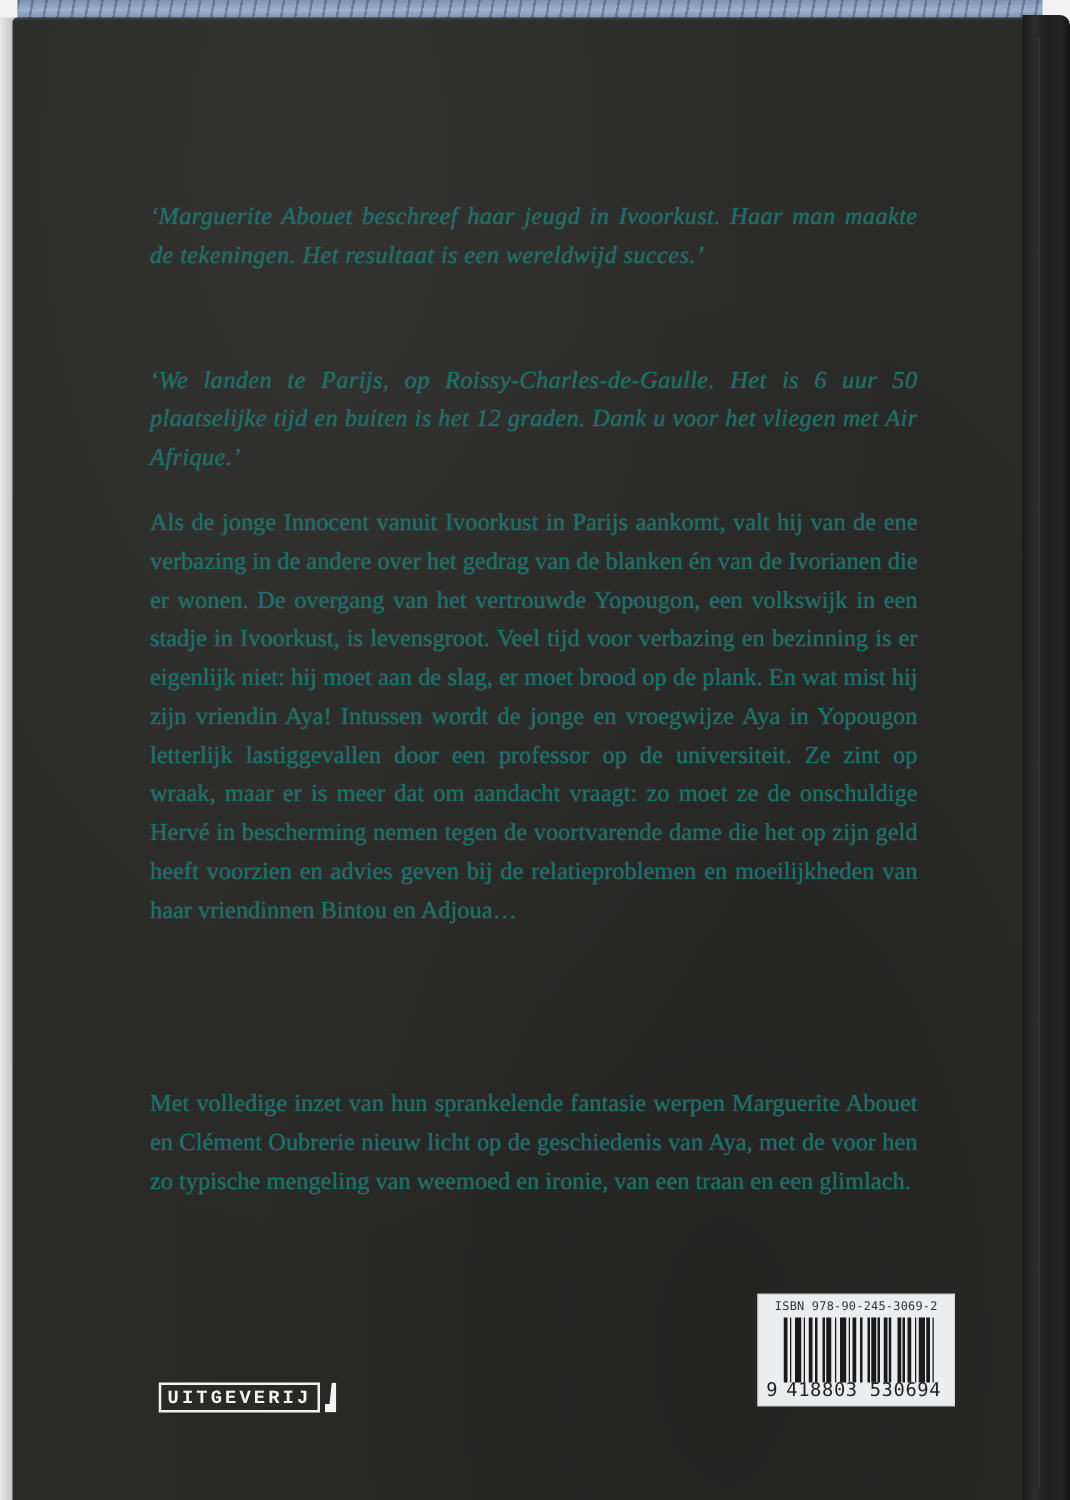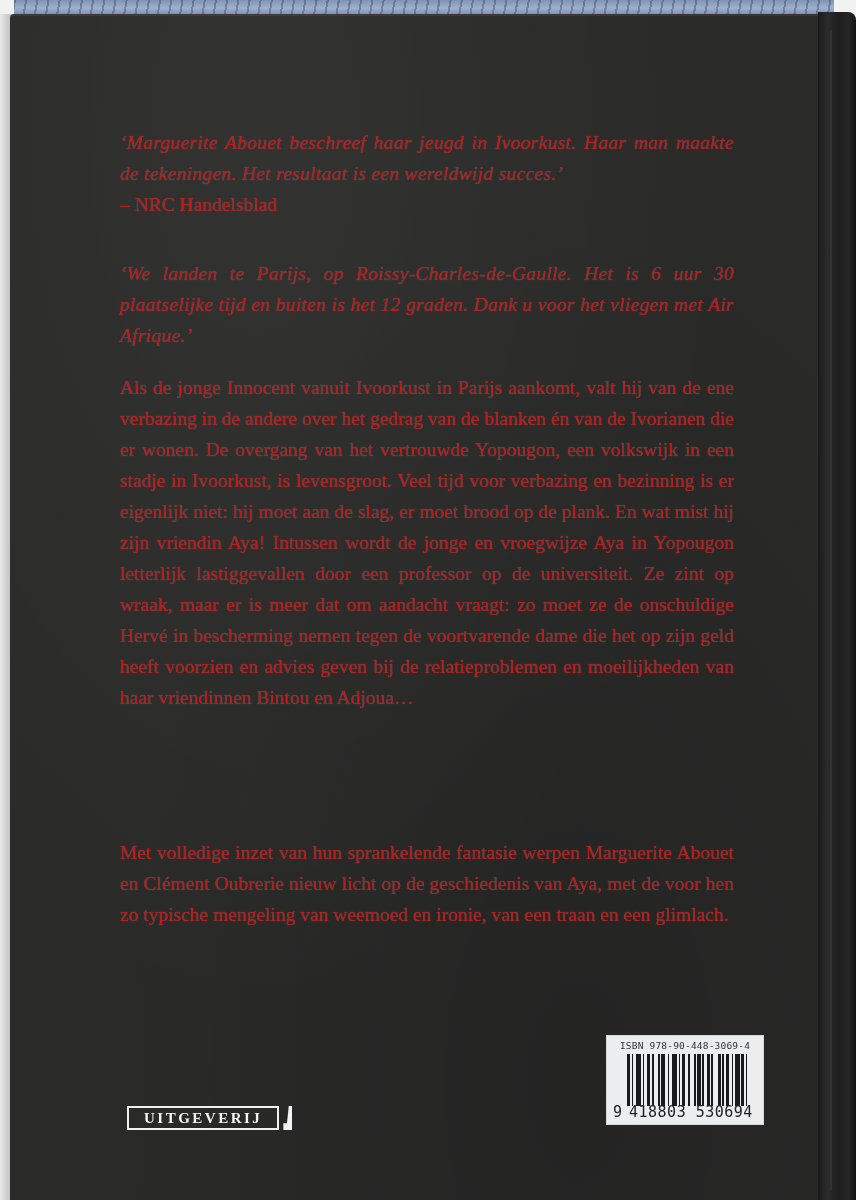--- a/index.html
+++ b/index.html
@@ -39,23 +39,24 @@
     .spine-line {
       position: absolute; left: 830px; top: 30px; width: 2px; height: 1160px;
       background: rgba(255,255,255,.05);
     }
     .left-shadow {
       position: absolute; left: 0; top: 14px; width: 12px; height: 1186px;
       background: linear-gradient(90deg, #e8e8e8, #bdbdbd);
     }
     .text-block {
       position: absolute; left: 120px; width: 614px;
-      color: #b91c1c;
+      color: #0f766e;
       font-size: 19.5px; line-height: 31px;
       text-shadow: 0 0 1px rgba(255,255,255,.25);
+      margin-top: 31px;
     }
     .text-block p { margin: 0; text-align: justify; text-align-last: left; }
     .italic { font-style: italic; letter-spacing: .3px; }
     .quote1 { top: 127px; }
     .quote2 { top: 258px; }
     .body1 { top: 372px; }
     .body2 { top: 837px; }
     .source { display: block; font-style: normal; }
 
     
@@ -81,24 +82,24 @@
     }
     .ean-first { position: absolute; left: 2px; bottom: 0; }
     .ean-rest { position: absolute; left: 18px; bottom: 0; }
 
     
     .logo {
       position: absolute; left: 127px; top: 1106px; height: 24px;
       display: flex; align-items: center;
     }
     .logo-box {
-      border: 2px solid #f1f1f1; padding: 0 15px; height: 20px;
+      border: 2px solid #f1f1f1; padding: 0 5px; height: 20px;
       display: flex; align-items: center;
       color: #f4f4f4;
-      font-family: Liberation Serif, serif;
+      font-family: Liberation Mono, monospace;
       font-weight: bold; font-size: 15px; letter-spacing: 2.5px;
     }
     .logo-mark {
       width: 12px; height: 24px; margin-left: 2px; position: relative;
     }
     .logo-mark::before {
       content: ""; position: absolute; left: 2px; top: 0; width: 9px; height: 24px;
       background: #f4f4f4;
       clip-path: polygon(60% 0, 100% 0, 100% 100%, 0 100%, 0 72%, 40% 72%);
     }
@@ -107,37 +108,36 @@
 <body>
 
 <div class="top-strip"></div>
 <div class="left-shadow"></div>
 <div class="cover"></div>
 <div class="spine"></div>
 <div class="spine-line"></div>
 
 <div class="text-block quote1">
   <p class="italic">‘Marguerite Abouet beschreef haar jeugd in Ivoorkust. Haar man maakte de tekeningen. Het resultaat is een wereldwijd succes.’</p>
-  <span class="source">– NRC Handelsblad</span>
 </div>
 
 <div class="text-block quote2">
-  <p class="italic">‘We landen te Parijs, op Roissy-Charles-de-Gaulle. Het is 6 uur 30 plaatselijke tijd en buiten is het 12 graden. Dank u voor het vliegen met Air Afrique.’</p>
+  <p class="italic">‘We landen te Parijs, op Roissy-Charles-de-Gaulle. Het is 6 uur 50 plaatselijke tijd en buiten is het 12 graden. Dank u voor het vliegen met Air Afrique.’</p>
 </div>
 
 <div class="text-block body1">
   <p>Als de jonge Innocent vanuit Ivoorkust in Parijs aankomt, valt hij van de ene verbazing in de andere over het gedrag van de blanken én van de Ivorianen die er wonen. De overgang van het vertrouwde Yopougon, een volkswijk in een stadje in Ivoorkust, is levensgroot. Veel tijd voor verbazing en bezinning is er eigenlijk niet: hij moet aan de slag, er moet brood op de plank. En wat mist hij zijn vriendin Aya! Intussen wordt de jonge en vroegwijze Aya in Yopougon letterlijk lastiggevallen door een professor op de universiteit. Ze zint op wraak, maar er is meer dat om aandacht vraagt: zo moet ze de onschuldige Hervé in bescherming nemen tegen de voortvarende dame die het op zijn geld heeft voorzien en advies geven bij de relatieproblemen en moeilijkheden van haar vriendinnen Bintou en Adjoua…</p>
 </div>
 
 <div class="text-block body2">
   <p>Met volledige inzet van hun sprankelende fantasie werpen Marguerite Abouet en Clément Oubrerie nieuw licht op de geschiedenis van Aya, met de voor hen zo typische mengeling van weemoed en ironie, van een traan en een glimlach.</p>
 </div>
 
 <div class="barcode-box">
-  <div class="isbn-label">ISBN 978-90-448-3069-4</div>
+  <div class="isbn-label">ISBN 978-90-245-3069-2</div>
   <div class="bars" id="bars">
       <span style="width: 3.13924px; background: rgb(26, 26, 26);"></span>
       <span style="width: 1.56962px; background: transparent;"></span>
       <span style="width: 1.56962px; background: rgb(26, 26, 26);"></span>
       <span style="width: 3.13924px; background: transparent;"></span>
       <span style="width: 4.70886px; background: rgb(26, 26, 26);"></span>
       <span style="width: 1.56962px; background: transparent;"></span>
       <span style="width: 1.56962px; background: rgb(26, 26, 26);"></span>
       <span style="width: 3.13924px; background: transparent;"></span>
       <span style="width: 3.13924px; background: rgb(26, 26, 26);"></span>

